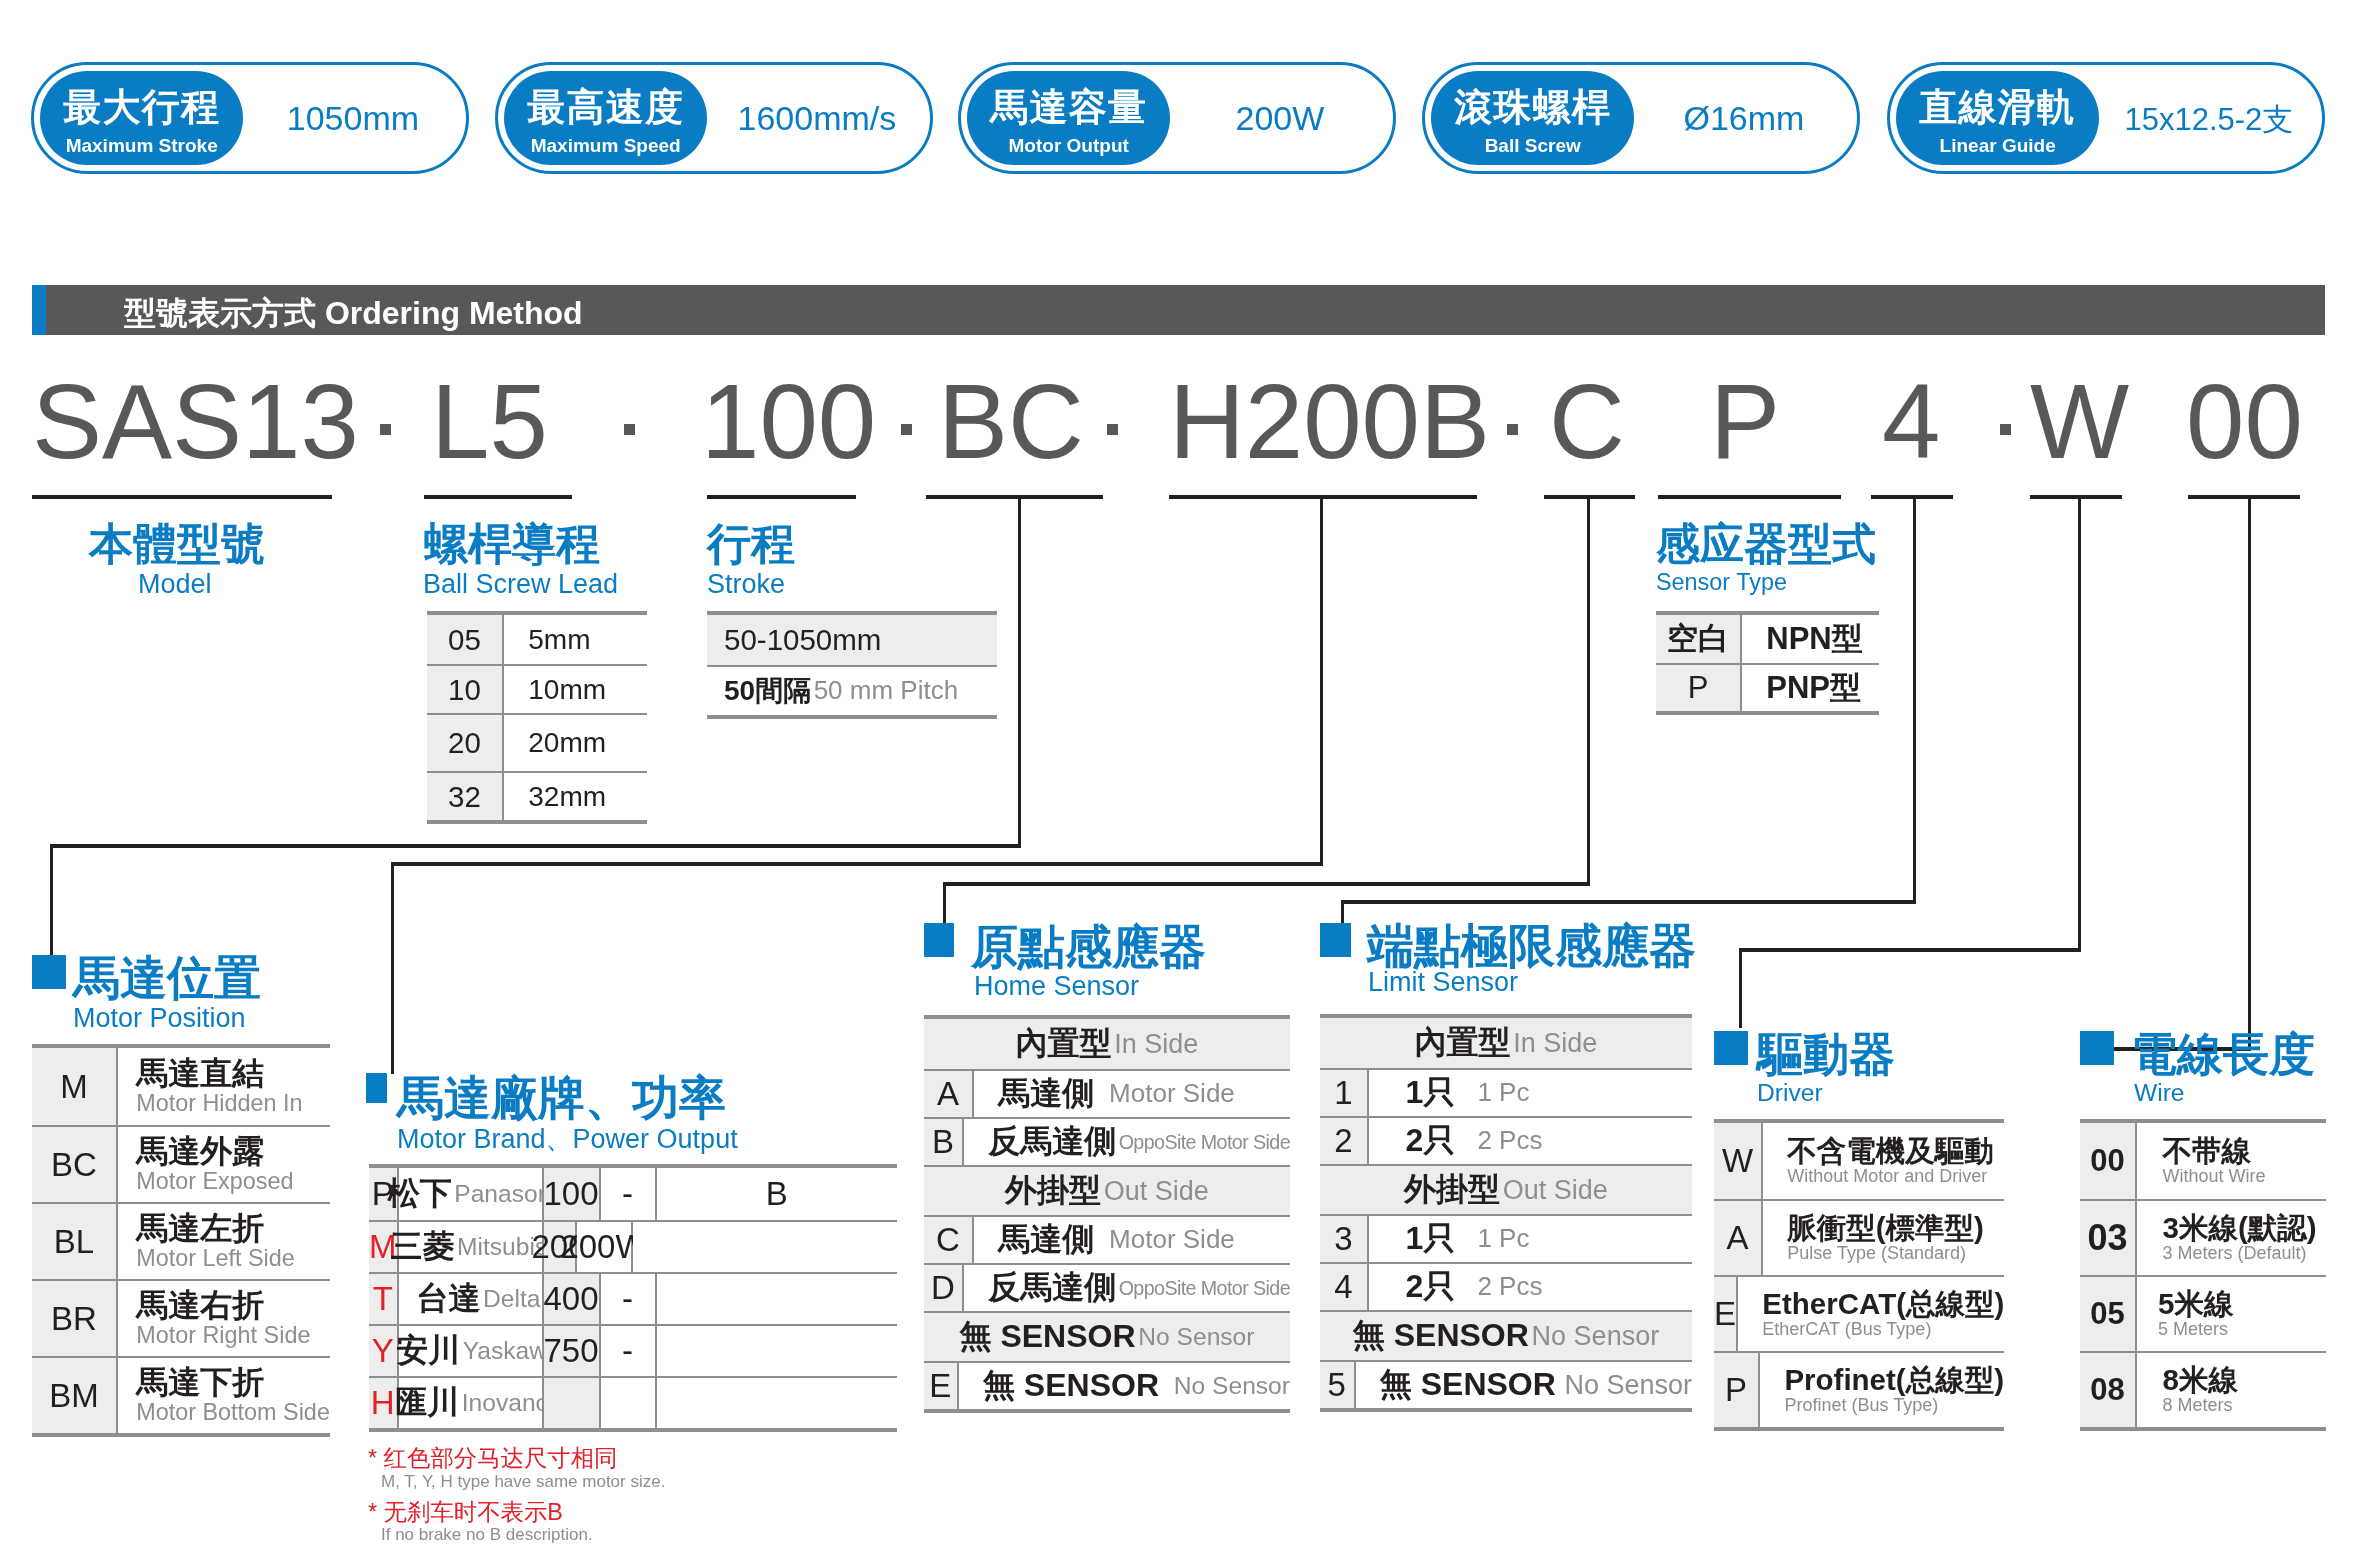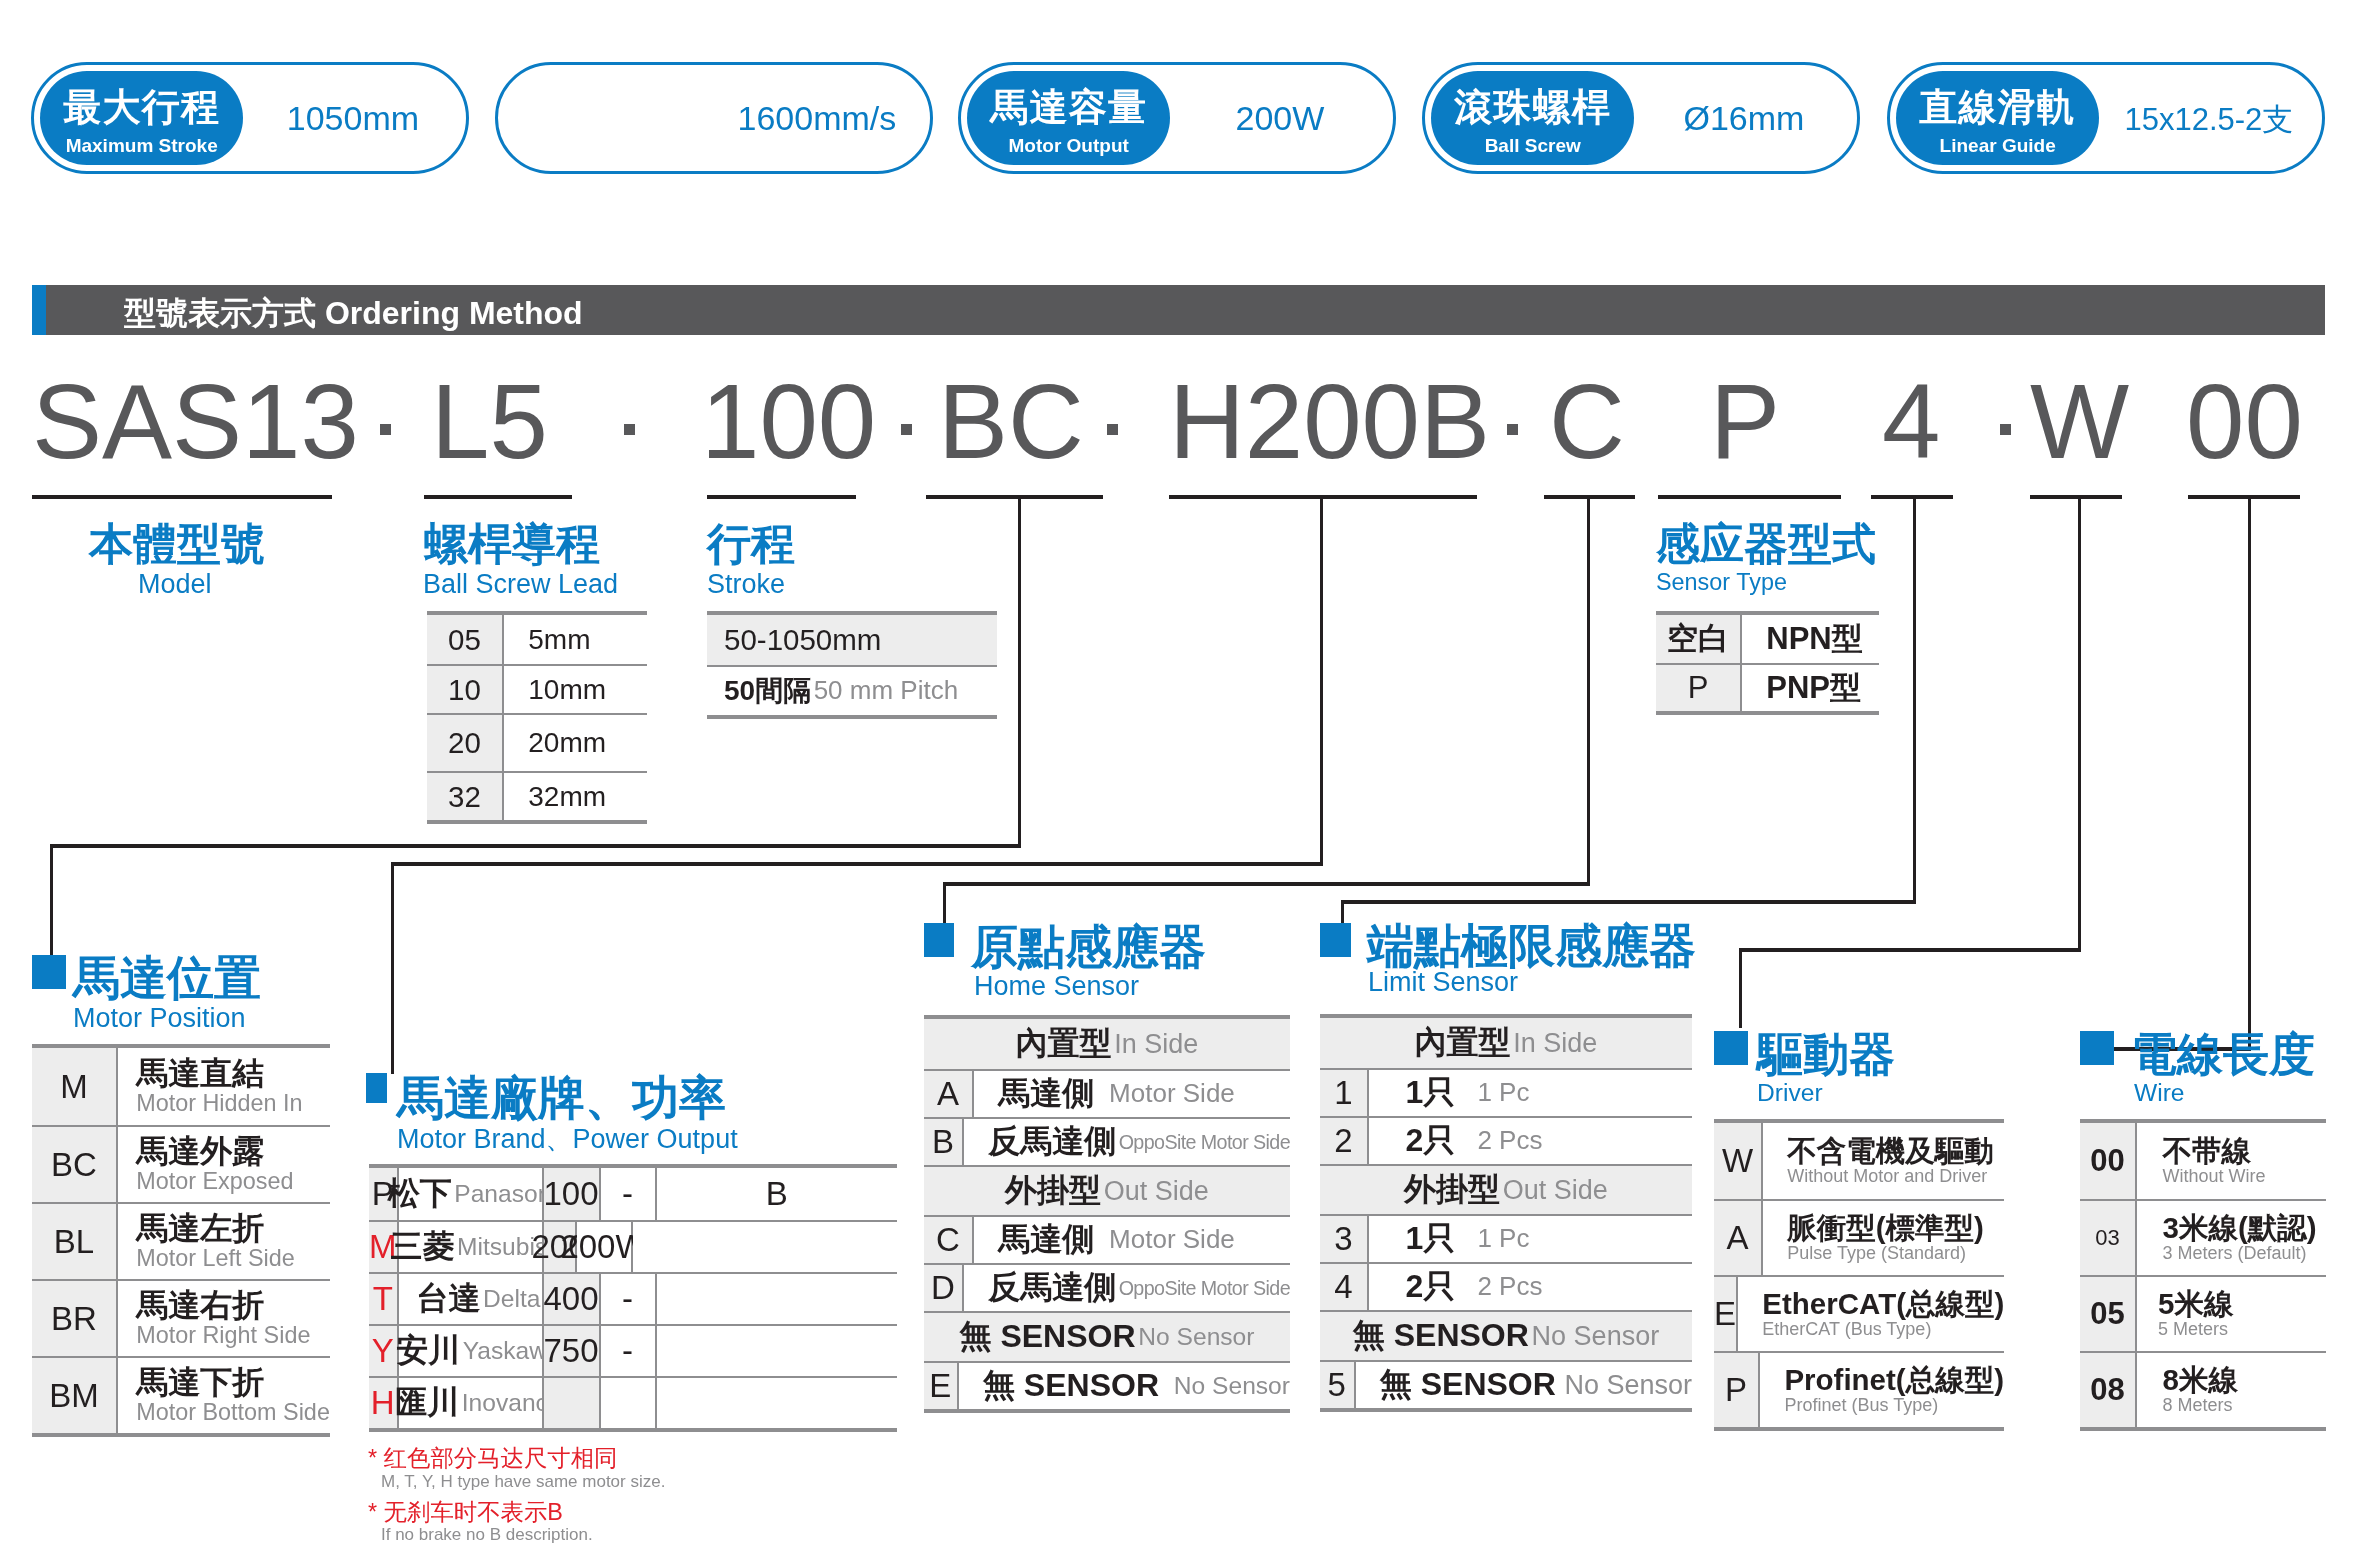--- a/index.html
+++ b/index.html
@@ -51,20 +51,24 @@
 <body>
 
 <div class="pill" style="left:31px">
   <div class="pill-inner">
     <div class="pill-zh">最大行程</div>
     <div class="pill-en">Maximum Stroke</div>
   </div>
   <div class="pill-val">1050mm</div>
 </div>
 <div class="pill" style="left:495px">
+  <div class="pill-inner">
+    <div class="pill-zh">最高速度</div>
+    <div class="pill-en">Maximum Speed</div>
+  </div>
   <div class="pill-val">1600mm/s</div>
 </div>
 <div class="pill" style="left:958px">
   <div class="pill-inner">
     <div class="pill-zh">馬達容量</div>
     <div class="pill-en">Motor Output</div>
   </div>
   <div class="pill-val">200W</div>
 </div>
 <div class="pill" style="left:1422px">
@@ -433,21 +437,21 @@
 <div class="ttl-en" style="left:2134px;top:1079px;font-size:24.6px">Wire</div>
 <div class="tbl" style="left:2080px;top:1119px;width:246px">
   <div class="row" style="height:76px">
     <div class="cell-code" style="width:57px;font-weight:bold;font-size:31px">00</div>
     <div class="cell-desc" style="padding-left:13.5px">
         <div class="zh" style="font-size:29.5px">不带線</div>
         <div class="en-sm">Without Wire</div>
       </div>
   </div>
   <div class="row" style="height:76px">
-    <div class="cell-code" style="width:57px;font-weight:normal;font-size:22px">03</div>
+    <div class="cell-code" style="width:57px;font-weight:bold;font-size:36px">03</div>
     <div class="cell-desc" style="padding-left:13.5px">
         <div class="zh" style="font-size:29.5px">3米線(默認)</div>
         <div class="en-sm">3 Meters (Default)</div>
       </div>
   </div>
   <div class="row" style="height:76px">
     <div class="cell-code" style="width:57px;font-weight:bold;font-size:31px">05</div>
     <div class="cell-desc" style="padding-left:9px">
         <div class="zh" style="font-size:29.5px">5米線</div>
         <div class="en-sm">5 Meters</div>

